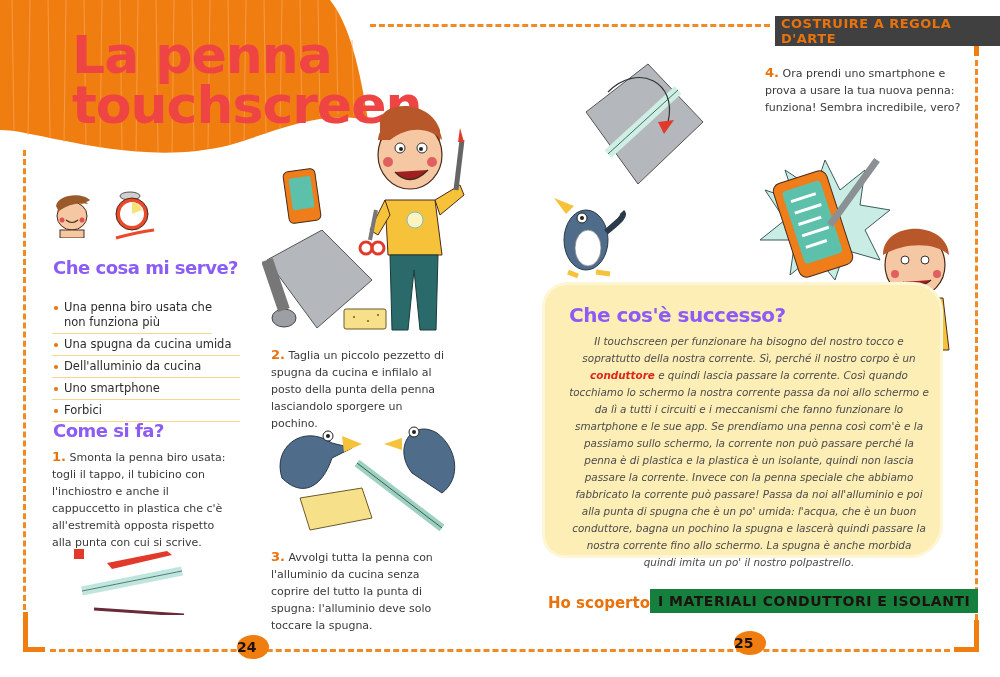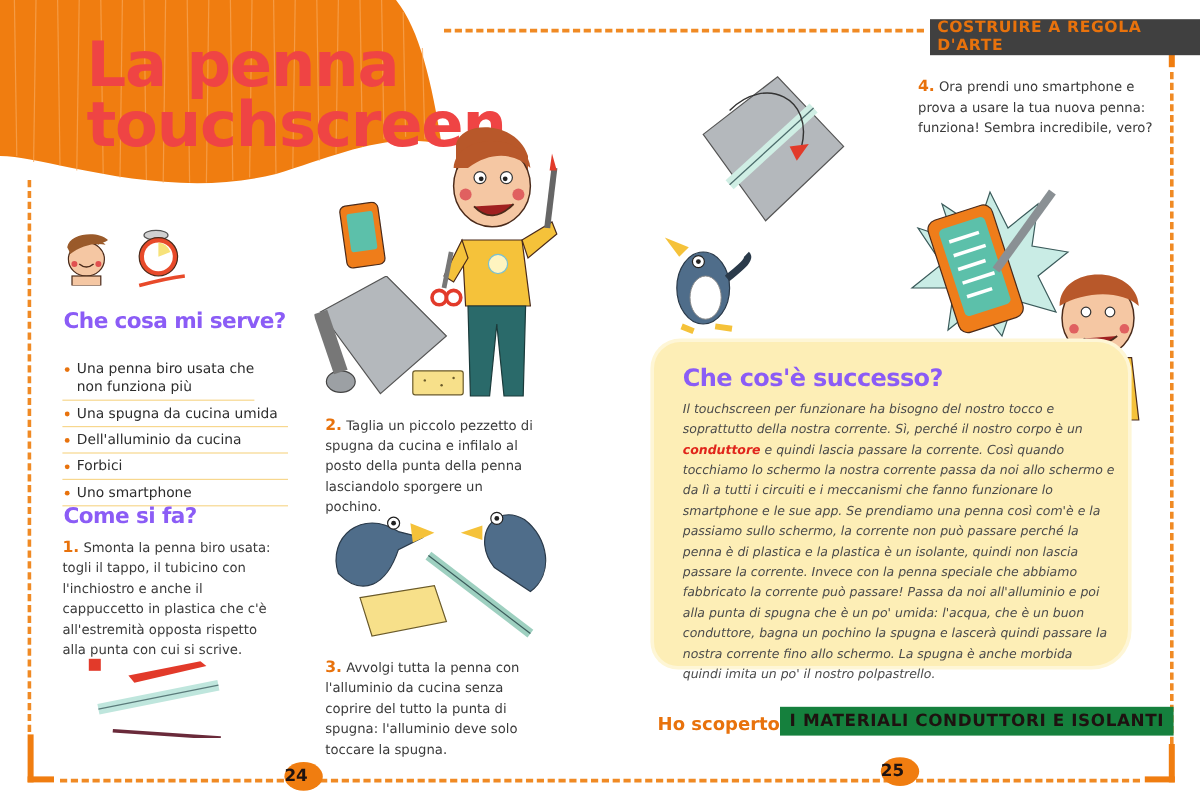--- a/index.html
+++ b/index.html
@@ -159,22 +159,22 @@
   <line x1="10" y1="46" x2="110" y2="26" stroke="#bfe6dd" stroke-width="9"></line>
   <line x1="10" y1="46" x2="110" y2="26" stroke="#5a7a7a" stroke-width="1"></line>
   <line x1="22" y1="64" x2="112" y2="70" stroke="#6a2a3a" stroke-width="3"></line>
 </svg>
 
 <div class="abs section-head" style="left:53px; top:257px;">Che cosa mi serve?</div>
 <ul class="abs needs-list" style="left:52px; top:284px;margin-top:13px;">
   <li style="width:160px;">Una penna biro usata che non funziona più</li>
   <li>Una spugna da cucina umida</li>
   <li>Dell'alluminio da cucina</li>
+  <li>Uno smartphone</li>
   <li>Forbici</li>
-  <li>Uno smartphone</li>
 </ul>
 
 <div class="abs section-head" style="left:53px; top:420px;">Come si fa?</div>
 <div class="abs step" style="left:52px; top:448px; width:180px;">
   <span class="num">1.</span>
   <span>Smonta la penna biro usata: togli il tappo, il tubicino con l'inchiostro e anche il cappuccetto in plastica che c'è all'estremità opposta rispetto alla punta con cui si scrive.</span>
 </div>
 <div class="abs step" style="left:271px; top:346px; width:180px;">
   <span class="num">2.</span>
   <span>Taglia un piccolo pezzetto di spugna da cucina e infilalo al posto della punta della penna lasciandolo sporgere un pochino.</span>
@@ -225,21 +225,21 @@
   <circle cx="168" cy="168" r="8" fill="#fff4c0" stroke="#7ac0d0"></circle>
 </svg>
 
 <div class="abs step" style="left:765px; top:64px; width:200px;">
   <span class="num">4.</span>
   <span>Ora prendi uno smartphone e prova a usare la tua nuova penna: funziona! Sembra incredibile, vero?</span>
 </div>
 
 <div class="info-box">
   <div class="section-head" style="position:absolute; left:24px; top:18px; font-size:20px;">Che cos'è successo?</div>
-  <div class="info-text" style="position:absolute; left:24px; top:48px; width:360px;">
+  <div class="info-text" style="position:absolute; left:24px; top:48px; width:360px;text-align:center;">
     <span>Il touchscreen per funzionare ha bisogno del nostro tocco e soprattutto della nostra corrente. Sì, perché il nostro corpo è un </span><span class="hl">conduttore</span><span> e quindi lascia passare la corrente. Così quando tocchiamo lo schermo la nostra corrente passa da noi allo schermo e da lì a tutti i circuiti e i meccanismi che fanno funzionare lo smartphone e le sue app. Se prendiamo una penna così com'è e la passiamo sullo schermo, la corrente non può passare perché la penna è di plastica e la plastica è un isolante, quindi non lascia passare la corrente. Invece con la penna speciale che abbiamo fabbricato la corrente può passare! Passa da noi all'alluminio e poi alla punta di spugna che è un po' umida: l'acqua, che è un buon conduttore, bagna un pochino la spugna e lascerà quindi passare la nostra corrente fino allo schermo. La spugna è anche morbida quindi imita un po' il nostro polpastrello.</span>
   </div>
 </div>
 
 <div class="abs discover-label" style="left:548px; top:594px;">Ho scoperto...</div>
 <div class="abs discover-tag" style="left:650px; top:589px;">I MATERIALI CONDUTTORI E ISOLANTI</div>
 
 <div class="page-num" style="left:734px; top:631px;">25</div>
 
 </body></html>

